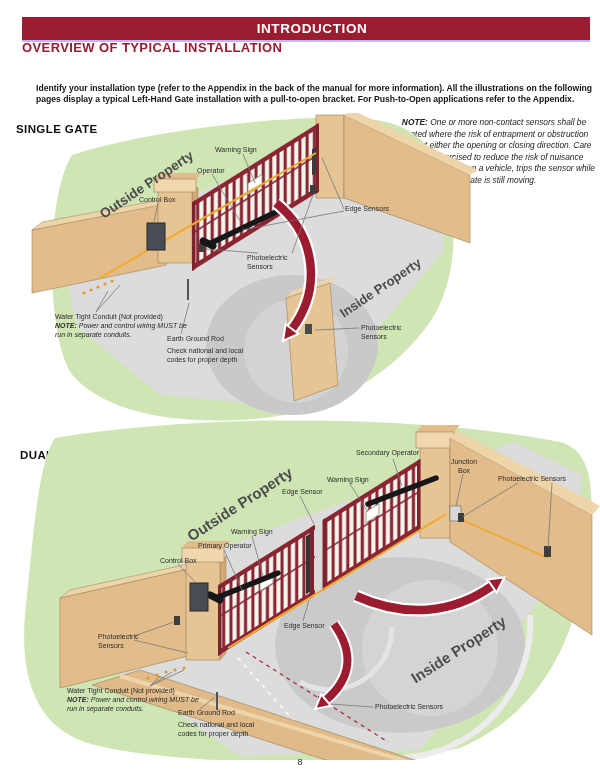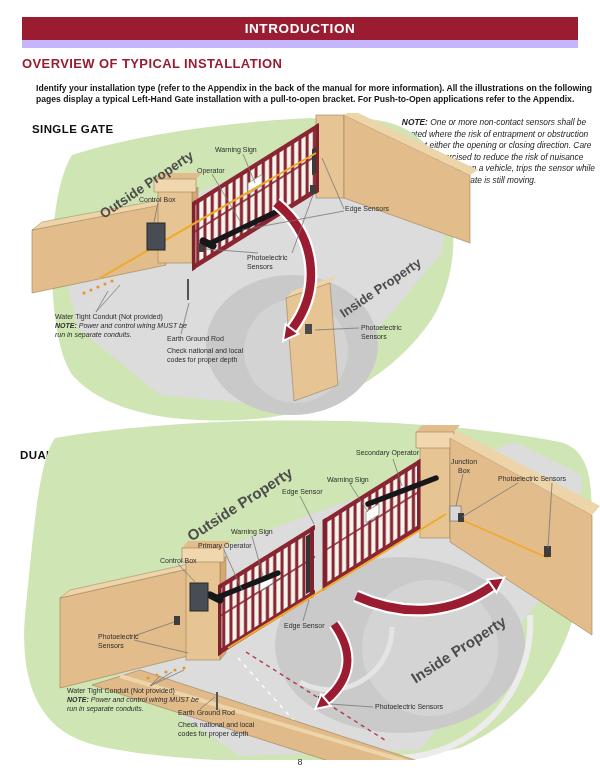--- a/index.html
+++ b/index.html
@@ -1,21 +1,21 @@
 <!DOCTYPE html>
 <html><head>
 <meta charset="utf-8">
 <style>
   html,body{margin:0;padding:0;background:#fff;}
   .page{position:relative;width:600px;height:783px;background:#fff;overflow:hidden;
         font-family:"Liberation Sans",sans-serif;color:#1a1a1a;}
   .banner{position:absolute;left:22px;top:17px;width:556px;height:23px;background:#9a1c30;
-          border-bottom:8px solid #c4b5fd;color:#fff;font-weight:bold;font-size:13.5px;
-          letter-spacing:.6px;text-align:center;line-height:23px;}
-  .overview{position:absolute;left:22px;top:56px;color:#9a1c30;font-weight:bold;
+          border-bottom:2px solid #c4b5fd;color:#fff;font-weight:bold;font-size:13.5px;
+          letter-spacing:.6px;text-align:center;line-height:23px;padding-left:12px;}
+  .overview{position:absolute;left:22px;top:40px;color:#9a1c30;font-weight:bold;
             font-size:13px;letter-spacing:.4px;}
   .intro{position:absolute;left:36px;top:83px;width:558px;font-size:8.6px;font-weight:bold;
          line-height:1.32;color:#141414;}
   .sec-head{position:absolute;font-size:11.5px;font-weight:bold;color:#101010;letter-spacing:.4px;}
   .note-block{position:absolute;left:390px;top:117px;width:208px;font-size:8.4px;
               font-style:italic;line-height:1.38;text-align:center;color:#222;}
   .note-block b{font-style:italic;}
   .ill{position:absolute;left:0;width:600px;overflow:hidden;}
   .ill svg{position:absolute;left:0;top:0;}
   .lbl{position:absolute;font-size:7px;line-height:1.25;color:#2b2b2b;white-space:nowrap;}
@@ -26,21 +26,21 @@
 </style>
 </head>
 <body>
 
 <div class="page">
 
   <div class="banner">INTRODUCTION</div>
   <div class="overview">OVERVIEW OF TYPICAL INSTALLATION</div>
   <div class="intro">Identify your installation type (refer to the Appendix in the back of the manual for more information). All the illustrations on the following pages display a typical Left-Hand Gate installation with a pull-to-open bracket. For Push-to-Open applications refer to the Appendix.</div>
 
-  <div class="sec-head" style="left:32px;top:123px;">SINGLE GATE</div>
+  <div class="sec-head" style="left:16px;top:123px;">SINGLE GATE</div>
 
   <div class="note-block">
     <b>NOTE:</b>
     <span>One or more non-contact sensors shall be located where the risk of entrapment or obstruction exists at either the opening or closing direction. Care shall be exercised to reduce the risk of nuisance tripping, such as when a vehicle, trips the sensor while the gate is still moving.</span>
   </div>
 
   <div class="ill" style="top:113px;height:322px;">
     <svg width="600" height="322" viewBox="0 0 600 322">
       <defs>
         <pattern id="barsS" width="7.3" height="8" patternUnits="userSpaceOnUse">

